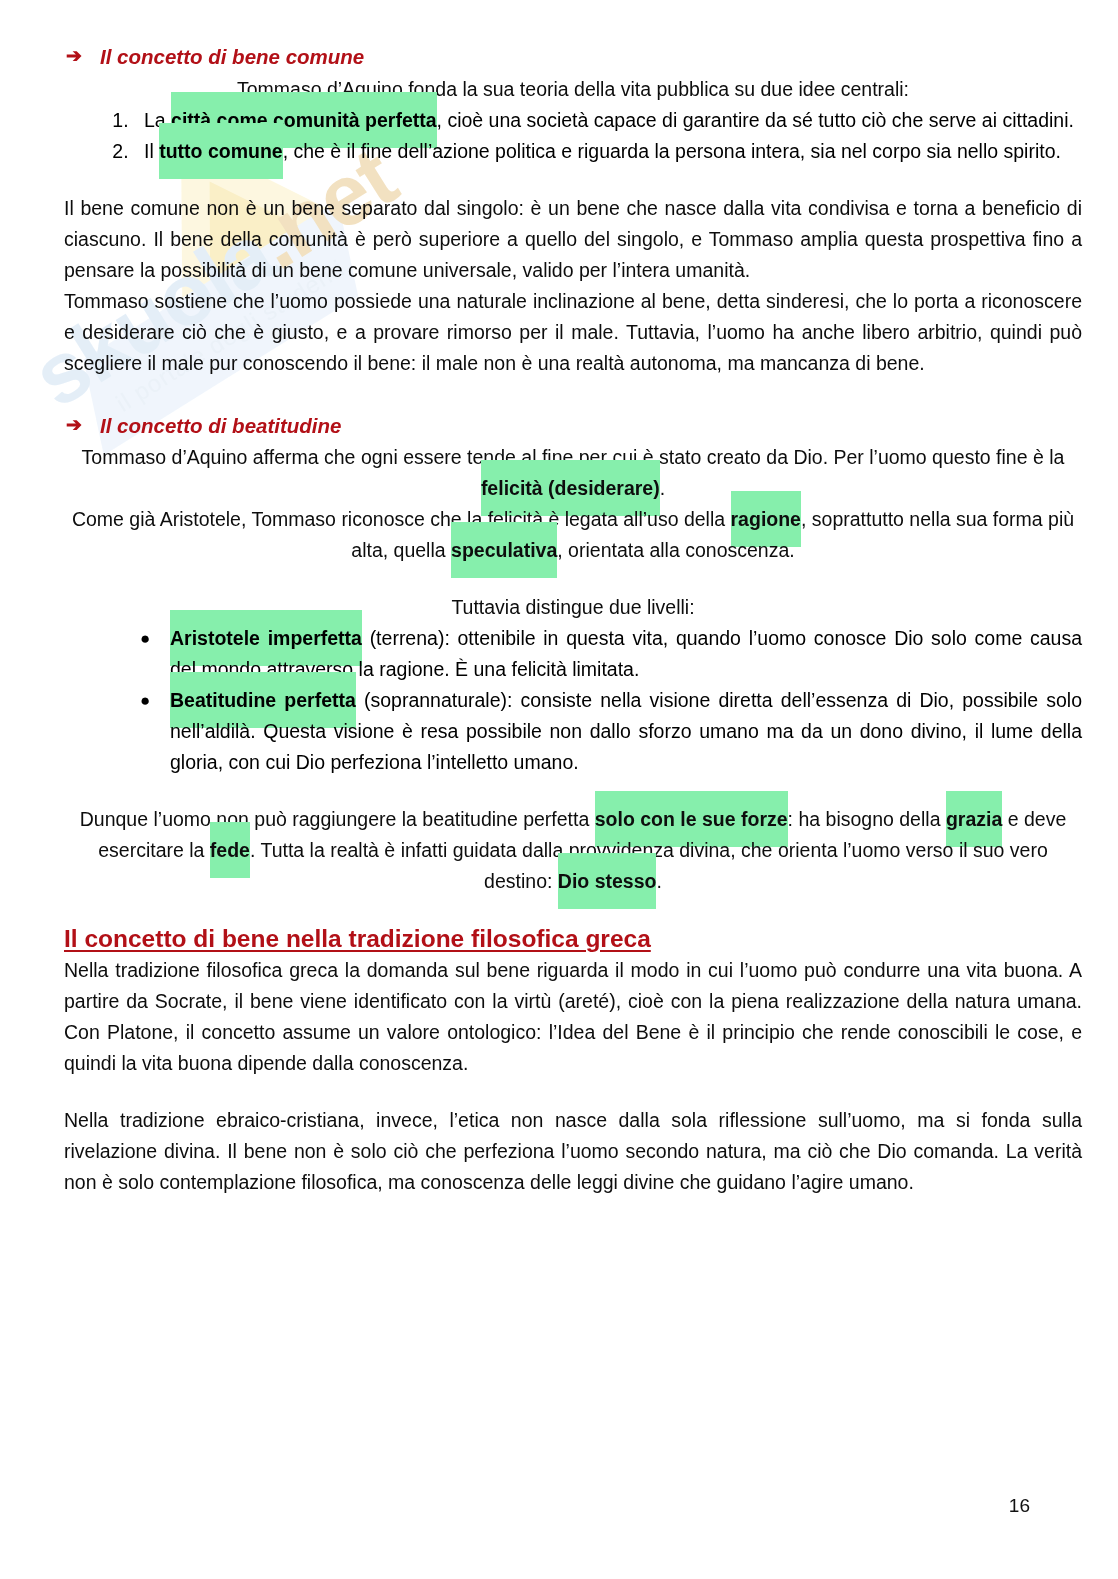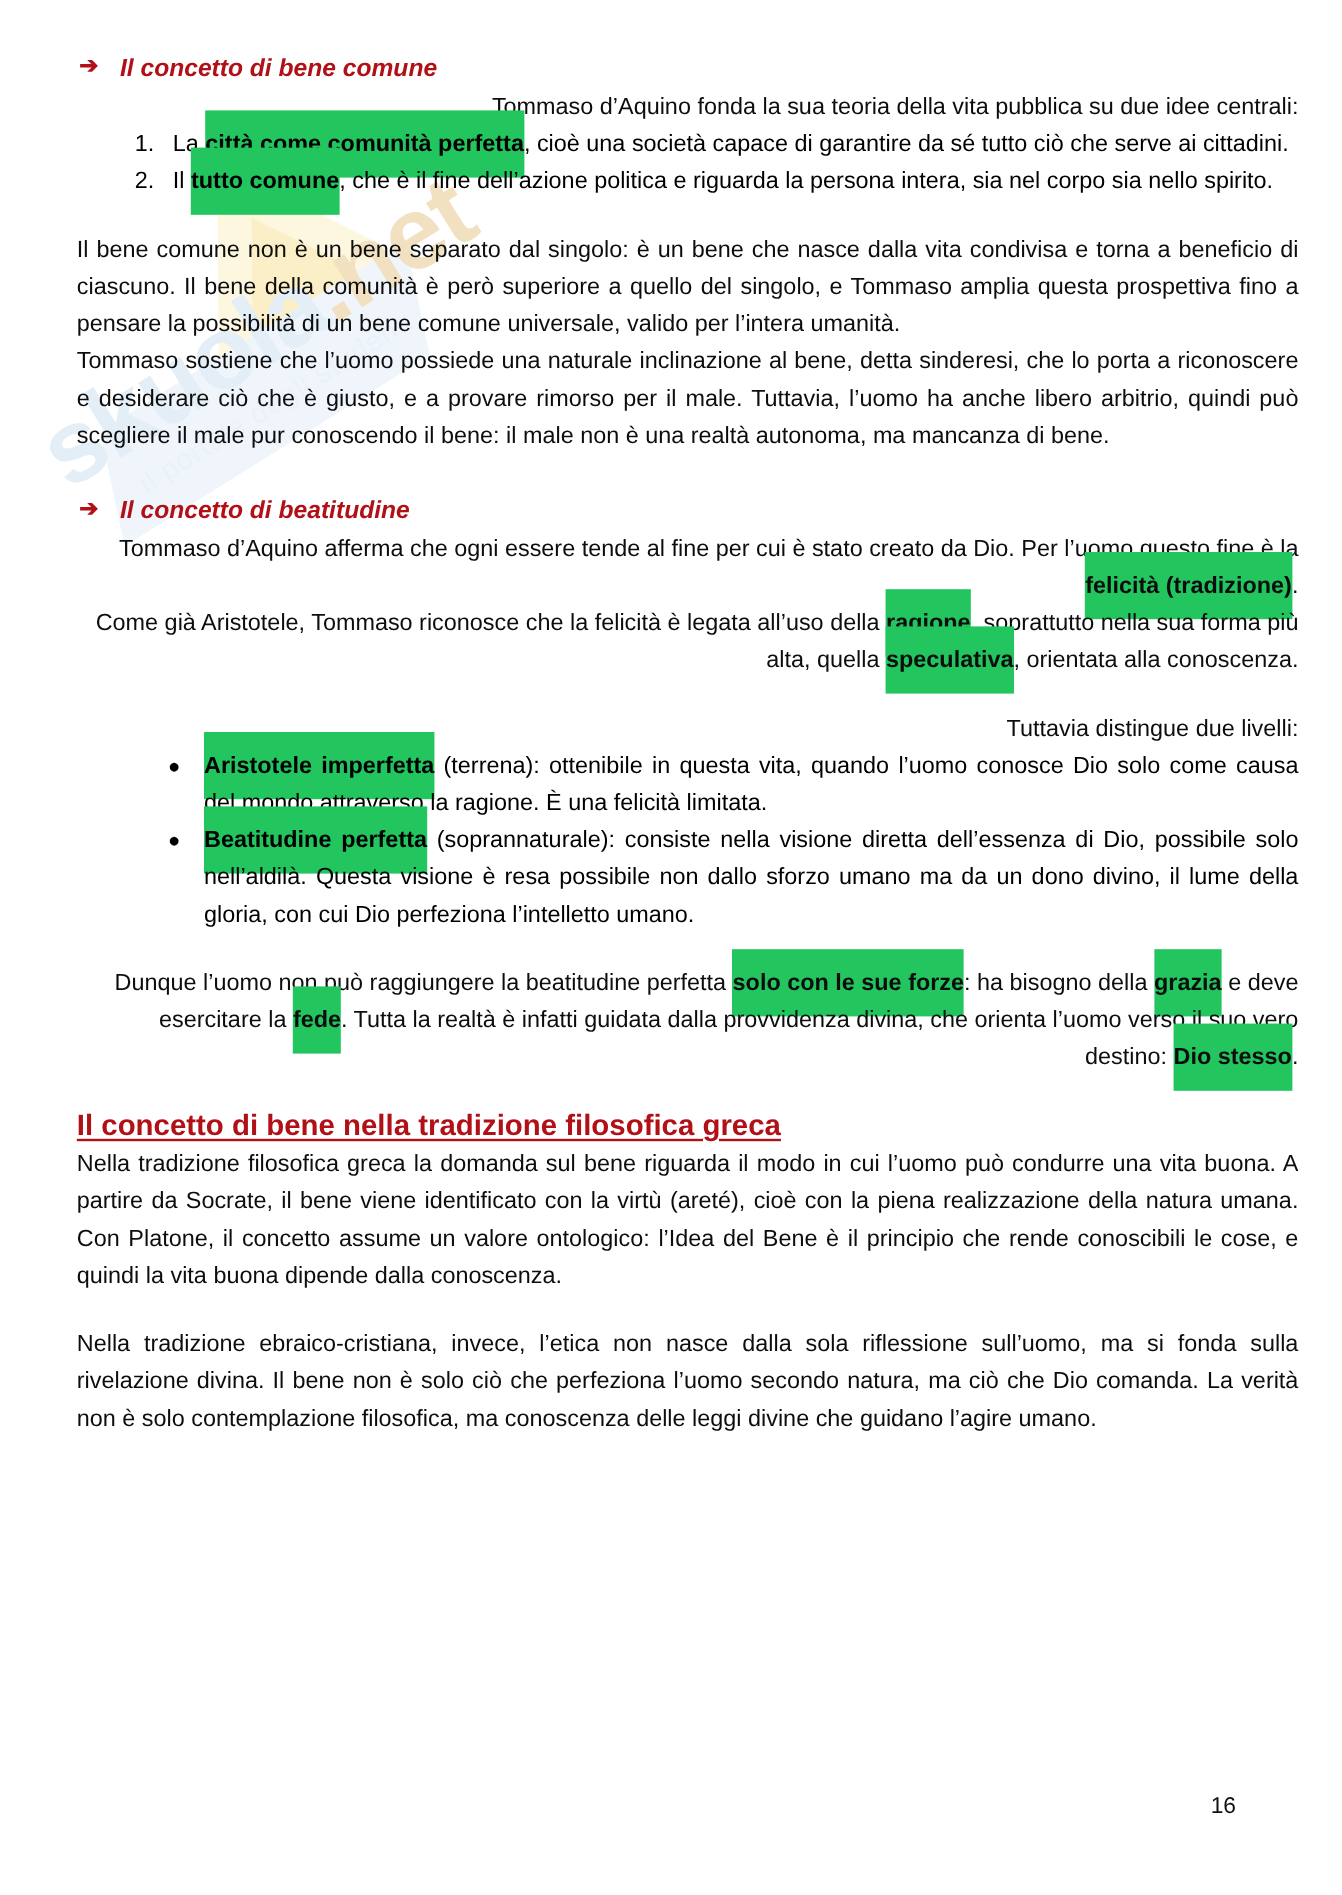--- a/index.html
+++ b/index.html
@@ -113,21 +113,21 @@
   }
   .arrow-head .ht { display: inline; }
 
   p.body {
     margin: 0;
     font-size: 19.5px;
     line-height: 31px;
     text-align: justify;
     color: #0d0d0d;
   }
-  p.body.intro { text-align: right; }
+  p.body.intro { text-align: center; }
   .gap-md { height: 26px; }
   .gap-lg { height: 34px; }
 
   ol.numlist, ul.dotlist {
     margin: 0;
     padding-left: 70px;
     font-size: 19.5px;
     line-height: 31px;
   }
   ol.numlist li, ul.dotlist li {
@@ -141,21 +141,21 @@
     padding-left: 36px;
   }
   ul.dotlist li .bullet {
     position: absolute;
     left: 6px;
     top: 0;
     font-size: 17px;
     line-height: 31px;
   }
   .hl {
-    background: #22c55e;
+    background: #86efac;
     font-weight: bold;
     padding: 17px 0;
   }
 
   h2.section {
     margin: 0;
     font-size: 24.5px;
     font-weight: bold;
     color: #b21017;
     text-decoration: underline;
@@ -216,21 +216,21 @@
     <p class="body">Il bene comune non è un bene separato dal singolo: è un bene che nasce dalla vita condivisa e torna a beneficio di ciascuno. Il bene della comunità è però superiore a quello del singolo, e Tommaso amplia questa prospettiva fino a pensare la possibilità di un bene comune universale, valido per l’intera umanità.</p>
     <p class="body">Tommaso sostiene che l’uomo possiede una naturale inclinazione al bene, detta sinderesi, che lo porta a riconoscere e desiderare ciò che è giusto, e a provare rimorso per il male. Tuttavia, l’uomo ha anche libero arbitrio, quindi può scegliere il male pur conoscendo il bene: il male non è una realtà autonoma, ma mancanza di bene.</p>
 
     <div class="gap-lg"></div>
 
     <div class="arrow-head">
       <span class="arw">➔</span>
       <span class="ht">Il concetto di beatitudine</span>
     </div>
 
-    <p class="body intro"><span>Tommaso d’Aquino afferma che ogni essere tende al fine per cui è stato creato da Dio. Per l’uomo questo fine è la </span><span class="hl">felicità (tradizione)</span><span>.</span></p>
+    <p class="body intro"><span>Tommaso d’Aquino afferma che ogni essere tende al fine per cui è stato creato da Dio. Per l’uomo questo fine è la </span><span class="hl">felicità (desiderare)</span><span>.</span></p>
 
     <p class="body intro"><span>Come già Aristotele, Tommaso riconosce che la felicità è legata all’uso della </span><span class="hl">ragione</span><span>, soprattutto nella sua forma più alta, quella </span><span class="hl">speculativa</span><span>, orientata alla conoscenza.</span></p>
 
     <div class="gap-md"></div>
 
     <p class="body intro">Tuttavia distingue due livelli:</p>
 
     <ul class="dotlist">
       <li><span class="bullet">●</span><span class="hl">Aristotele imperfetta</span><span> (terrena): ottenibile in questa vita, quando l’uomo conosce Dio solo come causa del mondo attraverso la ragione. È una felicità limitata.</span></li>
       <li><span class="bullet">●</span><span class="hl">Beatitudine perfetta</span><span> (soprannaturale): consiste nella visione diretta dell’essenza di Dio, possibile solo nell’aldilà. Questa visione è resa possibile non dallo sforzo umano ma da un dono divino, il lume della gloria, con cui Dio perfeziona l’intelletto umano.</span></li>

